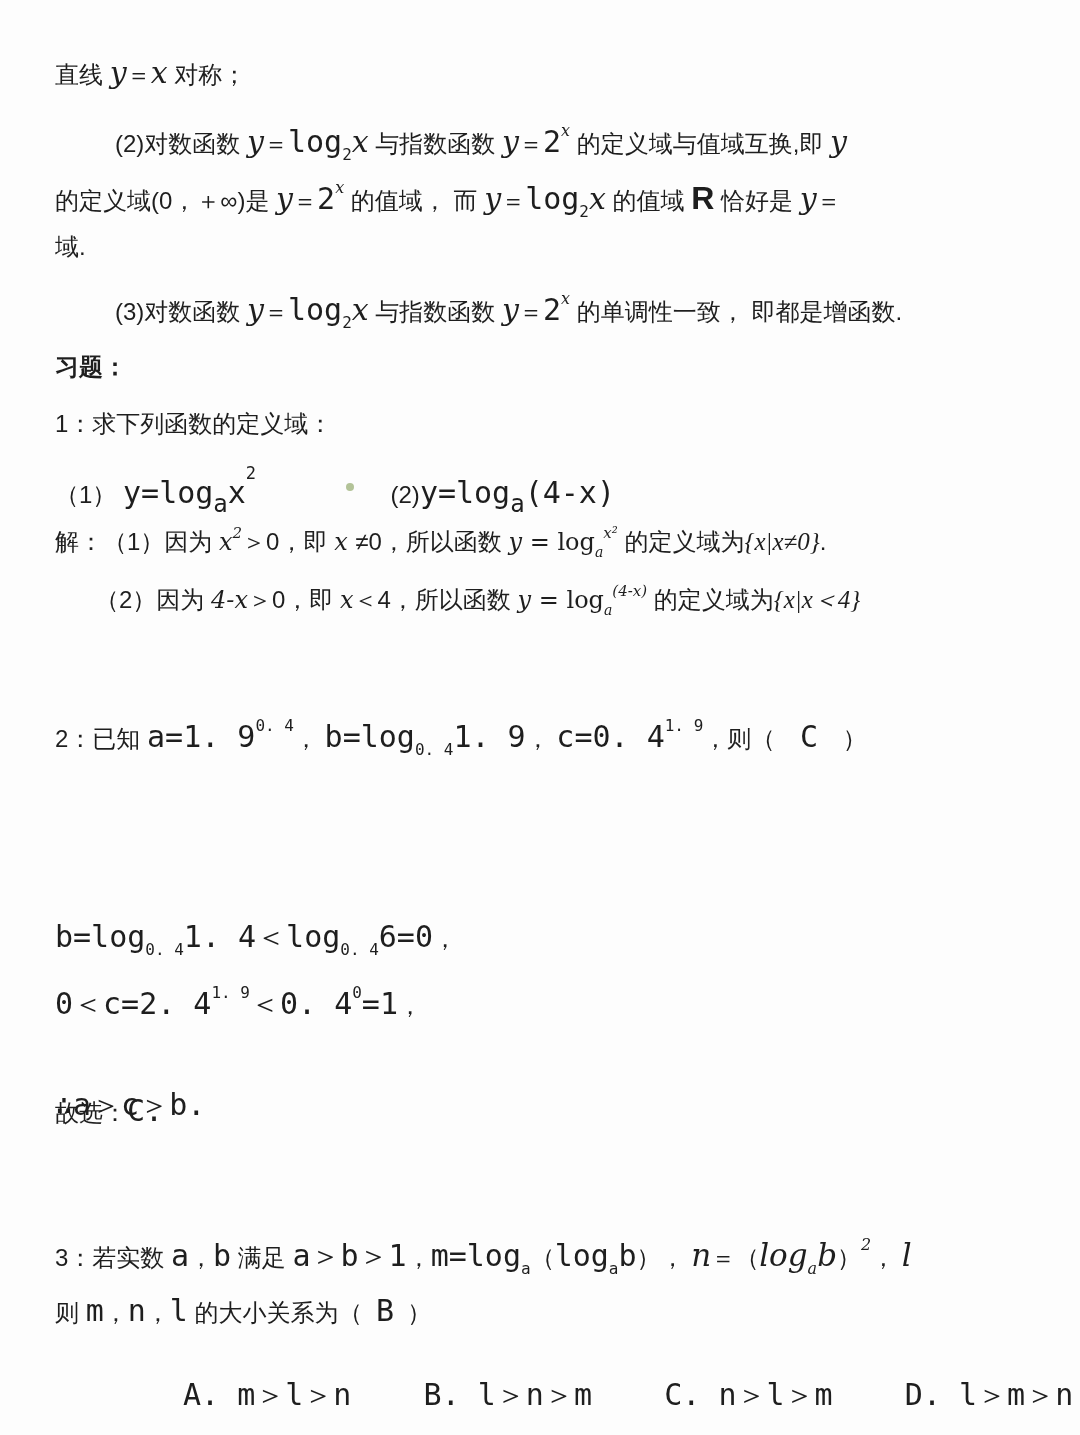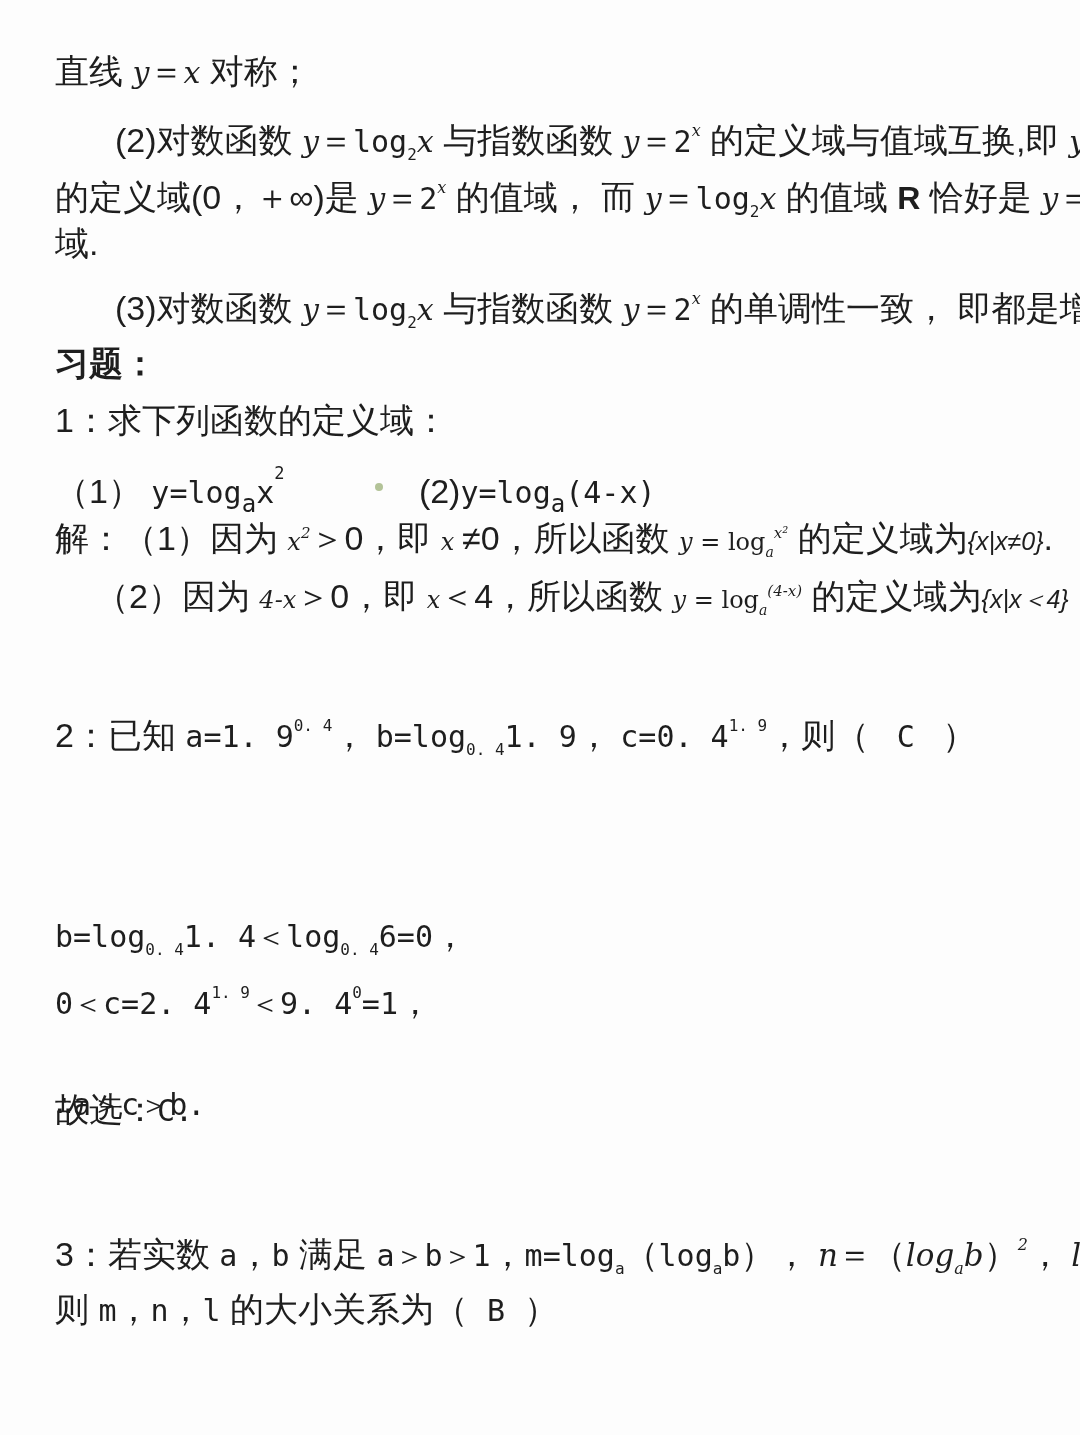--- a/index.html
+++ b/index.html
@@ -35,52 +35,53 @@
   [data-line="l13"]{top:850px}
   [data-line="l14"]{top:912px}
   [data-line="l15"]{top:970px}
   [data-line="l16"]{top:1080px}
   [data-line="l17"]{top:1086px}
   [data-line="l18"]{top:1222px}
   [data-line="l19"]{top:1286px}
   [data-line="l20"]{top:1370px;left:183px}
 
   
-  .seg-cn{font-family:"Liberation Sans","DejaVu Sans",sans-serif;font-size:34px;}
+  .seg-cn{font-family:"Liberation Sans","DejaVu Sans",sans-serif;font-size:24px;}
   .seg-mn{font-family:"DejaVu Sans Mono","Liberation Mono",monospace;font-size:30px;}
   .seg-sub{font-family:"DejaVu Sans Mono","Liberation Mono",monospace;font-size:16px;vertical-align:-8px;}
   .seg-suba{font-family:"DejaVu Sans Mono","Liberation Mono",monospace;font-size:24px;vertical-align:-9px;}
   .seg-sup{font-family:"DejaVu Sans Mono","Liberation Mono",monospace;font-size:16px;vertical-align:16px;}
   .seg-supnum{font-family:"DejaVu Sans Mono","Liberation Mono",monospace;font-size:17px;vertical-align:24px;}
   .seg-it{font-family:"DejaVu Serif","Liberation Serif",serif;font-style:italic;font-size:30px;}
   .seg-isup{font-family:"DejaVu Serif","Liberation Serif",serif;font-style:italic;font-size:16px;vertical-align:16px;}
   .seg-isub{font-family:"DejaVu Serif","Liberation Serif",serif;font-style:italic;font-size:16px;vertical-align:-8px;}
   .seg-it2{font-family:"DejaVu Serif","Liberation Serif",serif;font-style:italic;font-size:31px;}
   .seg-sm{font-family:"DejaVu Serif","Liberation Serif",serif;font-size:24px;}
   .seg-smit{font-family:"DejaVu Serif","Liberation Serif",serif;font-style:italic;font-size:24px;}
   .seg-smsubit{font-family:"DejaVu Serif","Liberation Serif",serif;font-style:italic;font-size:14px;vertical-align:-7px;}
   .seg-smsupit{font-family:"DejaVu Serif","Liberation Serif",serif;font-style:italic;font-size:15px;vertical-align:12px;}
-  .seg-fm{font-family:Liberation Sans, sans-serif;font-style:italic;font-size:25px;}
+  .seg-fm{font-family:Liberation Serif, serif;font-style:italic;font-size:25px;}
   .seg-bold{font-family:"Liberation Sans","DejaVu Sans",sans-serif;font-weight:700;font-size:32px;}
   .seg-gdot{display:inline-block;width:8px;height:8px;border-radius:50%;vertical-align:12px;}
 </style>
 </head>
 <body style="background: rgb(253, 253, 253); color: rgb(30, 30, 30);">
 
 <div id="doc">
     <div class="line" data-line="l1"><span class="seg-cn">直线 </span><span class="seg-it">y</span><span class="seg-cn">＝</span><span class="seg-it">x</span><span class="seg-cn"> 对称；</span></div>
     <div class="line" data-line="l2"><span class="seg-cn">(2)对数函数 </span><span class="seg-it">y</span><span class="seg-cn">＝</span><span class="seg-mn">log</span><span class="seg-sub">2</span><span class="seg-it">x</span><span class="seg-cn"> 与指数函数 </span><span class="seg-it">y</span><span class="seg-cn">＝</span><span class="seg-mn">2</span><span class="seg-isup">x</span><span class="seg-cn"> 的定义域与值域互换,即 </span><span class="seg-it">y</span></div>
     <div class="line" data-line="l3"><span class="seg-cn">的定义域(0，＋∞)是 </span><span class="seg-it">y</span><span class="seg-cn">＝</span><span class="seg-mn">2</span><span class="seg-isup">x</span><span class="seg-cn"> 的值域， 而 </span><span class="seg-it">y</span><span class="seg-cn">＝</span><span class="seg-mn">log</span><span class="seg-sub">2</span><span class="seg-it">x</span><span class="seg-cn"> 的值域 </span><span class="seg-bold">R</span><span class="seg-cn"> 恰好是 </span><span class="seg-it">y</span><span class="seg-cn">＝</span></div>
     <div class="line" data-line="l4"><span class="seg-cn">域.</span></div>
     <div class="line" data-line="l5"><span class="seg-cn">(3)对数函数 </span><span class="seg-it">y</span><span class="seg-cn">＝</span><span class="seg-mn">log</span><span class="seg-sub">2</span><span class="seg-it">x</span><span class="seg-cn"> 与指数函数 </span><span class="seg-it">y</span><span class="seg-cn">＝</span><span class="seg-mn">2</span><span class="seg-isup">x</span><span class="seg-cn"> 的单调性一致， 即都是增函数.</span></div>
     <div class="line" data-line="l6"><span class="seg-cn">习题：</span></div>
     <div class="line" data-line="l7"><span class="seg-cn">1：求下列函数的定义域：</span></div>
     <div class="line" data-line="l8"><span class="seg-cn">（1） </span><span class="seg-mn">y=log</span><span class="seg-suba">a</span><span class="seg-mn">x</span><span class="seg-supnum">2</span><span class="seg-mn">     </span><span class="seg-gdot" style="background: rgb(179, 195, 152);"></span><span class="seg-mn">  </span><span class="seg-cn">(2)</span><span class="seg-mn">y=log</span><span class="seg-suba">a</span><span class="seg-mn">(4-x)</span></div>
     <div class="line" data-line="l9"><span class="seg-cn">解：（1）因为 </span><span class="seg-smit">x</span><span class="seg-smsupit">2</span><span class="seg-cn">＞0，即 </span><span class="seg-smit">x </span><span class="seg-cn">≠0，所以函数 </span><span class="seg-smit">y</span><span class="seg-sm"> = </span><span class="seg-sm">log</span><span class="seg-smsubit">a</span><span class="seg-smsupit">x²</span><span class="seg-cn"> 的定义域为</span><span class="seg-fm">{x|x≠0}</span><span class="seg-cn">.</span></div>
     <div class="line" data-line="l10"><span class="seg-cn">（2）因为 </span><span class="seg-smit">4-x</span><span class="seg-cn">＞0，即 </span><span class="seg-smit">x</span><span class="seg-cn">＜4，所以函数 </span><span class="seg-smit">y</span><span class="seg-sm"> = </span><span class="seg-sm">log</span><span class="seg-smsubit">a</span><span class="seg-smsupit">(4-x)</span><span class="seg-cn"> 的定义域为</span><span class="seg-fm">{x|x＜4}</span></div>
     <div class="line" data-line="l11"><span class="seg-cn">2：已知 </span><span class="seg-mn">a=1. 9</span><span class="seg-sup">0. 4</span><span class="seg-cn">， </span><span class="seg-mn">b=log</span><span class="seg-sub">0. 4</span><span class="seg-mn">1. 9</span><span class="seg-cn">， </span><span class="seg-mn">c=0. 4</span><span class="seg-sup">1. 9</span><span class="seg-cn">，则（ </span><span class="seg-mn"> C </span><span class="seg-cn"> ）</span></div>
     <div class="line" data-line="l14"><span class="seg-mn">b=log</span><span class="seg-sub">0. 4</span><span class="seg-mn">1. 4＜log</span><span class="seg-sub">0. 4</span><span class="seg-mn">6=0</span><span class="seg-cn">，</span></div>
-    <div class="line" data-line="l15"><span class="seg-mn">0＜c=2. 4</span><span class="seg-sup">1. 9</span><span class="seg-mn">＜9. 4</span><span class="seg-sup">0</span><span class="seg-mn">=1</span><span class="seg-cn">，</span></div>
+    <div class="line" data-line="l15"><span class="seg-mn">0＜c=2. 4</span><span class="seg-sup">1. 9</span><span class="seg-mn">＜0. 4</span><span class="seg-sup">0</span><span class="seg-mn">=1</span><span class="seg-cn">，</span></div>
     <div class="line" data-line="l16"><span class="seg-mn">∴a＞c＞b.</span></div>
     <div class="line" data-line="l17"><span class="seg-cn">故选：</span><span class="seg-mn">C.</span></div>
     <div class="line" data-line="l18"><span class="seg-cn">3：若实数 </span><span class="seg-mn">a</span><span class="seg-cn">，</span><span class="seg-mn">b</span><span class="seg-cn"> 满足 </span><span class="seg-mn">a＞b＞1</span><span class="seg-cn">，</span><span class="seg-mn">m=log</span><span class="seg-sub">a</span><span class="seg-cn">（</span><span class="seg-mn">log</span><span class="seg-sub">a</span><span class="seg-mn">b</span><span class="seg-cn">）</span><span class="seg-cn">， </span><span class="seg-it2">n</span><span class="seg-cn">＝</span><span class="seg-cn">（</span><span class="seg-it2">log</span><span class="seg-isub">a</span><span class="seg-it2">b</span><span class="seg-cn">）</span><span class="seg-isup">2</span><span class="seg-cn">， </span><span class="seg-it2">l</span></div>
     <div class="line" data-line="l19"><span class="seg-cn">则 </span><span class="seg-mn">m</span><span class="seg-cn">，</span><span class="seg-mn">n</span><span class="seg-cn">，</span><span class="seg-mn">l</span><span class="seg-cn"> 的大小关系为（  </span><span class="seg-mn">B</span><span class="seg-cn">  ）</span></div>
+    <div class="line" data-line="l20"><span class="seg-mn">A. m＞l＞n    B. l＞n＞m    C. n＞l＞m    D. l＞m＞n</span></div>
   </div>
 
 </body></html>

